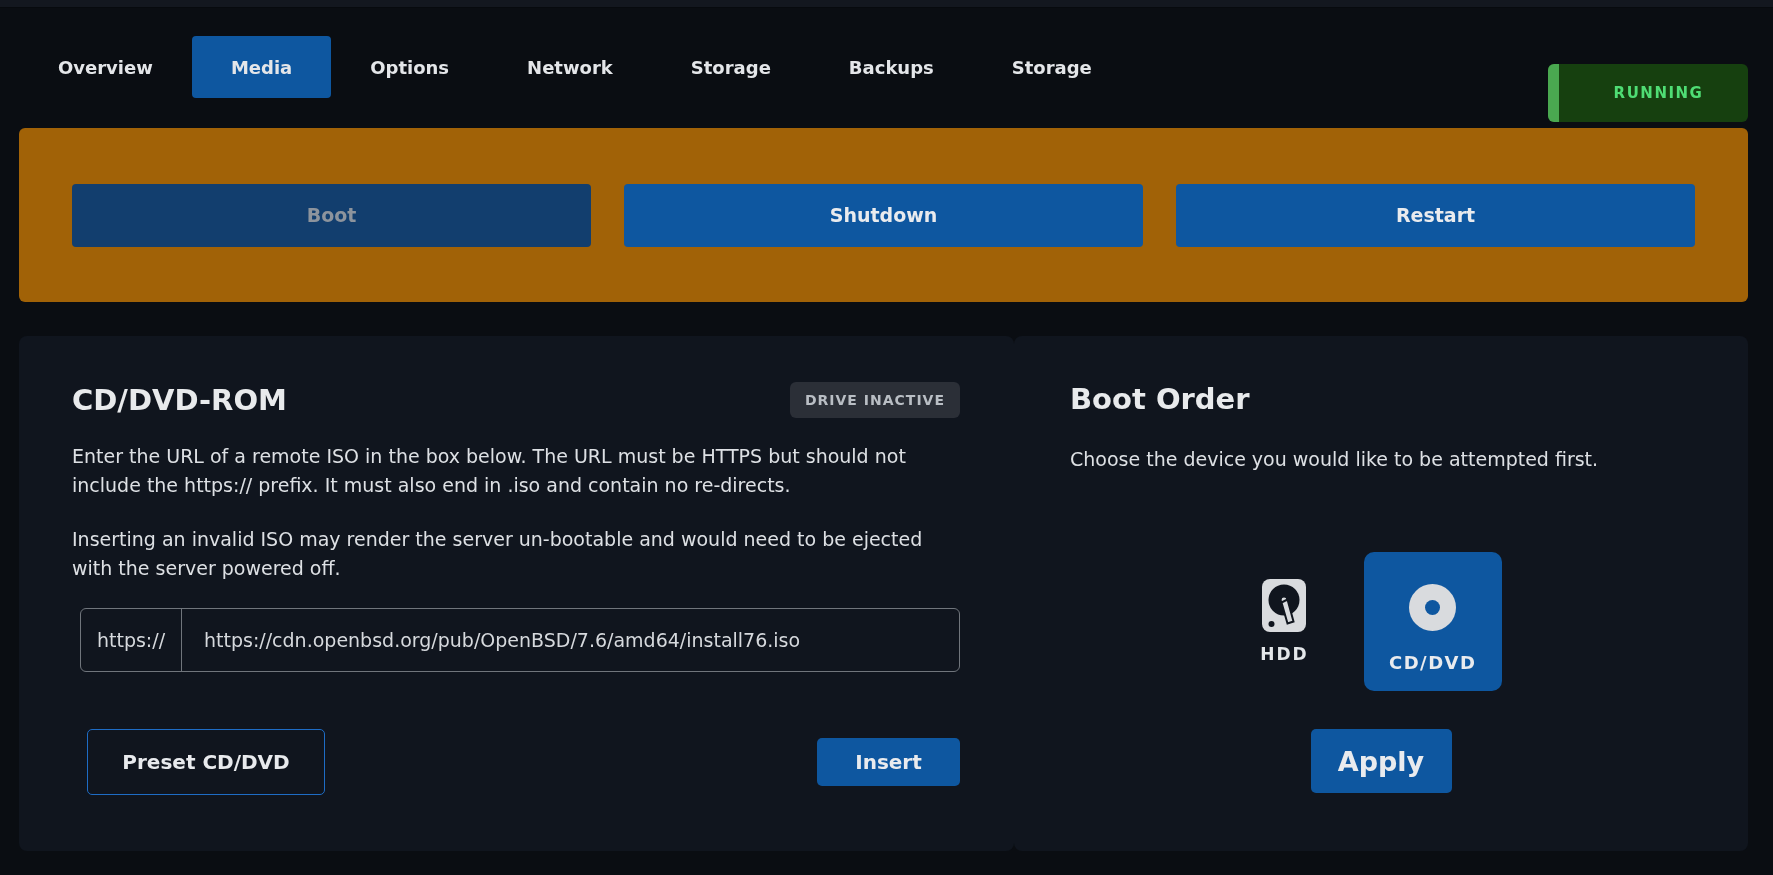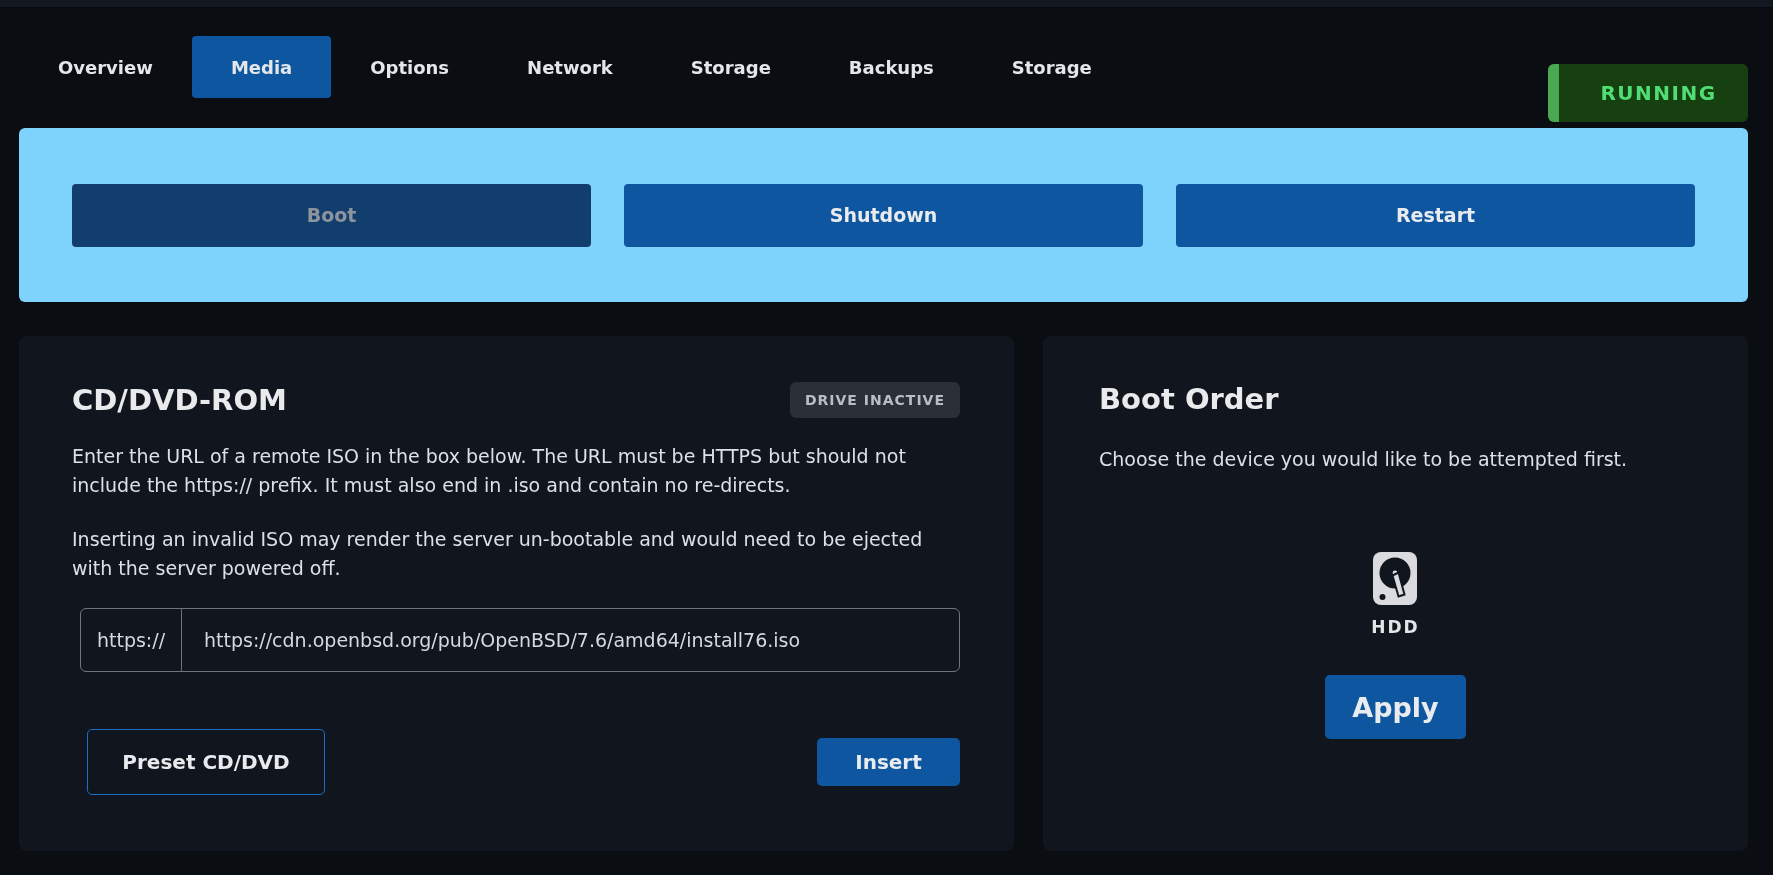--- a/index.html
+++ b/index.html
@@ -47,32 +47,32 @@
     overflow: hidden;
     display: flex;
     background: #16400f;
   }
   .status-strip { width: 11px; background: #4aa850; }
   .status-label {
     flex: 1;
     display: flex;
     align-items: center;
     justify-content: center;
-    font-size: 20px;
+    font-size: 15px;
     font-weight: bold;
     letter-spacing: 1.5px;
     color: #4fdd74;
     padding-left: 10px;
   }
 
   
   .power-panel {
     margin-top: 30px;
     height: 174px;
-    background: #7dd3fc;
+    background: #a16207;
     border-radius: 6px;
     display: flex;
     align-items: center;
     padding: 0 53px;
     gap: 33px;
   }
   .btn {
     border: none;
     border-radius: 4px;
     font-family: inherit;
@@ -89,21 +89,20 @@
   .power-btn.disabled {
     background: #123e6e;
     color: #8d949d;
     cursor: default;
   }
 
   
   .cards-row {
     margin-top: 34px;
     display: flex;
-    gap: 29px;
     height: 515px;
   }
   .card {
     background: #10151e;
     border-radius: 8px;
     height: 515px;
   }
   .card-cdrom { width: 995px; padding: 0 54px 0 53px; }
   .card-boot  { flex: 1; padding: 0 56px; }
 
@@ -287,20 +286,29 @@
               <rect x="0" y="0" width="44" height="53" rx="8" fill="#d9dbde"></rect>
               <circle cx="22" cy="21" r="15.5" fill="#10151e"></circle>
               <circle cx="22" cy="21" r="2.4" fill="#d9dbde"></circle>
               <polygon points="19.5,23.5 25.5,20.5 31.5,42.5 25.5,44.5" fill="#d9dbde" stroke="#10151e" stroke-width="2"></polygon>
               <circle cx="9.5" cy="45" r="3" fill="#10151e"></circle>
             </svg>
           </span>
           <span class="device-label">HDD</span>
         </div>
 
+        <div class="device-tile">
+          <span>
+            <svg width="47" height="47" viewBox="0 0 47 47">
+              <circle cx="23.5" cy="23.5" r="23.5" fill="#d9dbde"></circle>
+              <circle cx="23.5" cy="23.5" r="7.5" fill="#0e57a0"></circle>
+            </svg>
+          </span>
+          <span class="device-label">CD/DVD</span>
+        </div>
 
       </div>
 
       <div class="apply-row">
         <button class="btn apply-btn">Apply</button>
       </div>
     </div>
 
   </div>
 </div>

